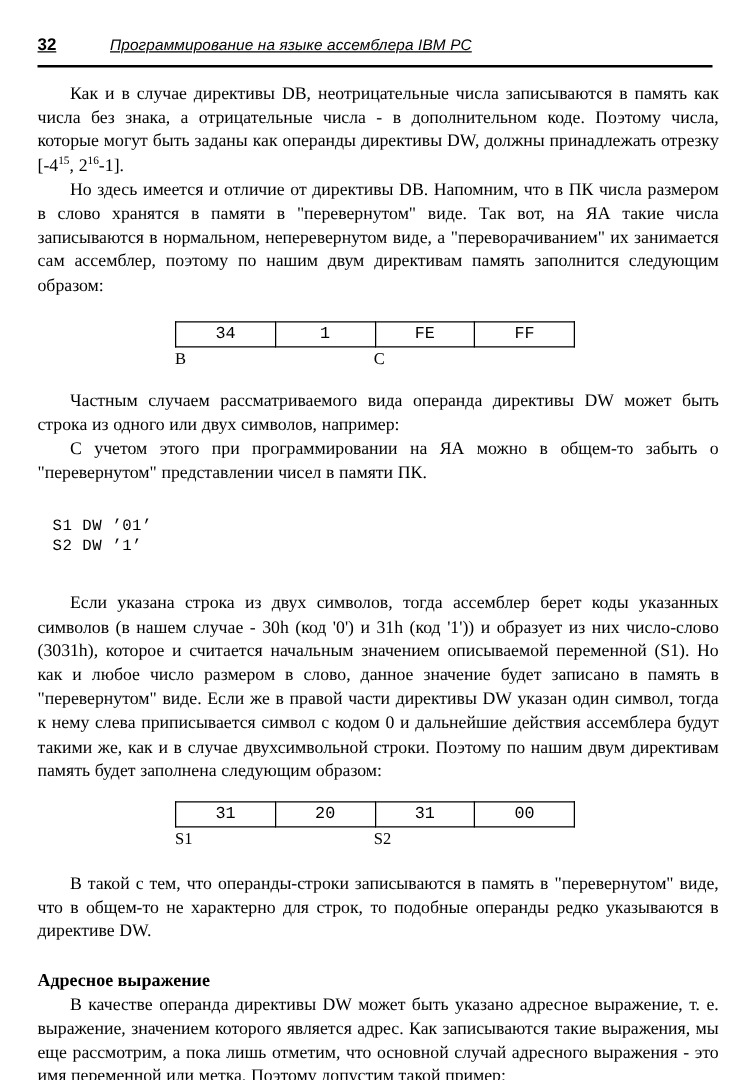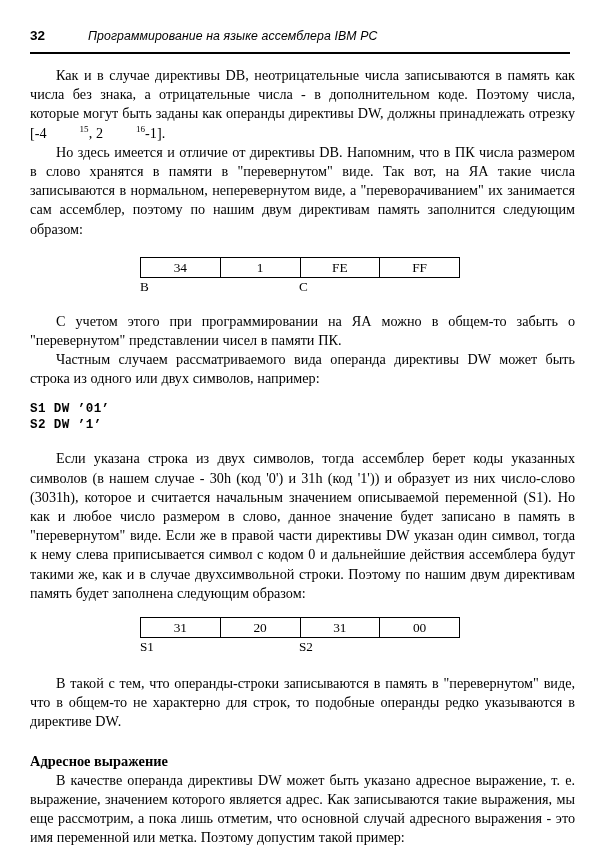--- a/index.html
+++ b/index.html
@@ -26,20 +26,21 @@
   }
 
   
   .running-head {
     position: absolute;
     left: 30px;
     top: 28px;
     width: 540px;
     display: flex;
     align-items: baseline;
+    text-decoration: underline;
   }
   .folio {
     font-family: "Liberation Sans", "DejaVu Sans", sans-serif;
     font-weight: bold;
     font-size: 13.5px;
     letter-spacing: 0px;
     width: 58px;
     flex: 0 0 58px;
   }
   .head-title {
@@ -74,30 +75,29 @@
     text-align: justify;
     text-indent: 26px;
     hyphens: manual;
     word-spacing: 0.2px;
   }
 
   sup {
     font-size: 0.64em;
     line-height: 0;
     vertical-align: super;
-    margin-left: 33px;
   }
 
   
   pre.code {
-    margin: 0;
+    margin: 12px;
     font-family: "Liberation Mono", "DejaVu Sans Mono", monospace;
     font-size: 12.6px;
     line-height: 16.4px;
-    font-weight: bold;
+    font-weight: normal;
     letter-spacing: 0.4px;
     white-space: pre;
   }
 
   
   .memblock {
     position: relative;
     width: 320px;
     margin-left: 110px;
   }
@@ -107,21 +107,21 @@
     table-layout: fixed;
   }
   table.memtable td {
     border: 1.4px solid #000;
     height: 19px;
     text-align: center;
     vertical-align: middle;
     font-size: 13.4px;
     line-height: 19px;
     padding: 0;
-    font-family: Liberation Serif, serif;
+    font-family: Liberation Mono, monospace;
   }
   .memlabels {
     position: relative;
     height: 18px;
     width: 320px;
   }
   .memlabels span {
     position: absolute;
     top: 0;
     font-size: 13.2px;
@@ -176,22 +176,22 @@
         </tbody>
       </table>
       <div class="memlabels">
         <span class="lbl-a">B</span>
         <span class="lbl-b">C</span>
       </div>
     </div>
 
     <div class="sp-16"></div>
 
+    <p class="para">Частным случаем рассматриваемого вида операнда директивы DW может быть строка из одного или двух символов, например:</p>
     <p class="para">С учетом этого при программировании на ЯА можно в общем-то забыть о "перевернутом" представлении чисел в памяти ПК.</p>
-    <p class="para">Частным случаем рассматриваемого вида операнда директивы DW может быть строка из одного или двух символов, например:</p>
 
     <div class="sp-12"></div>
 
     <pre class="code">S1 DW ’01’
 S2 DW ’1’</pre>
 
     <div class="sp-16"></div>
 
     <p class="para">Если указана строка из двух символов, тогда ассемблер берет коды указанных символов (в нашем случае - 30h (код '0') и 31h (код '1')) и образует из них число-слово (3031h), которое и считается начальным значением описываемой переменной (S1). Но как и любое число размером в слово, данное значение будет записано в память в "перевернутом" виде. Если же в правой части директивы DW указан один символ, тогда к нему слева приписывается символ с кодом 0 и дальнейшие действия ассемблера будут такими же, как и в случае двухсимвольной строки. Поэтому по нашим двум директивам память будет заполнена следующим образом:</p>
 

